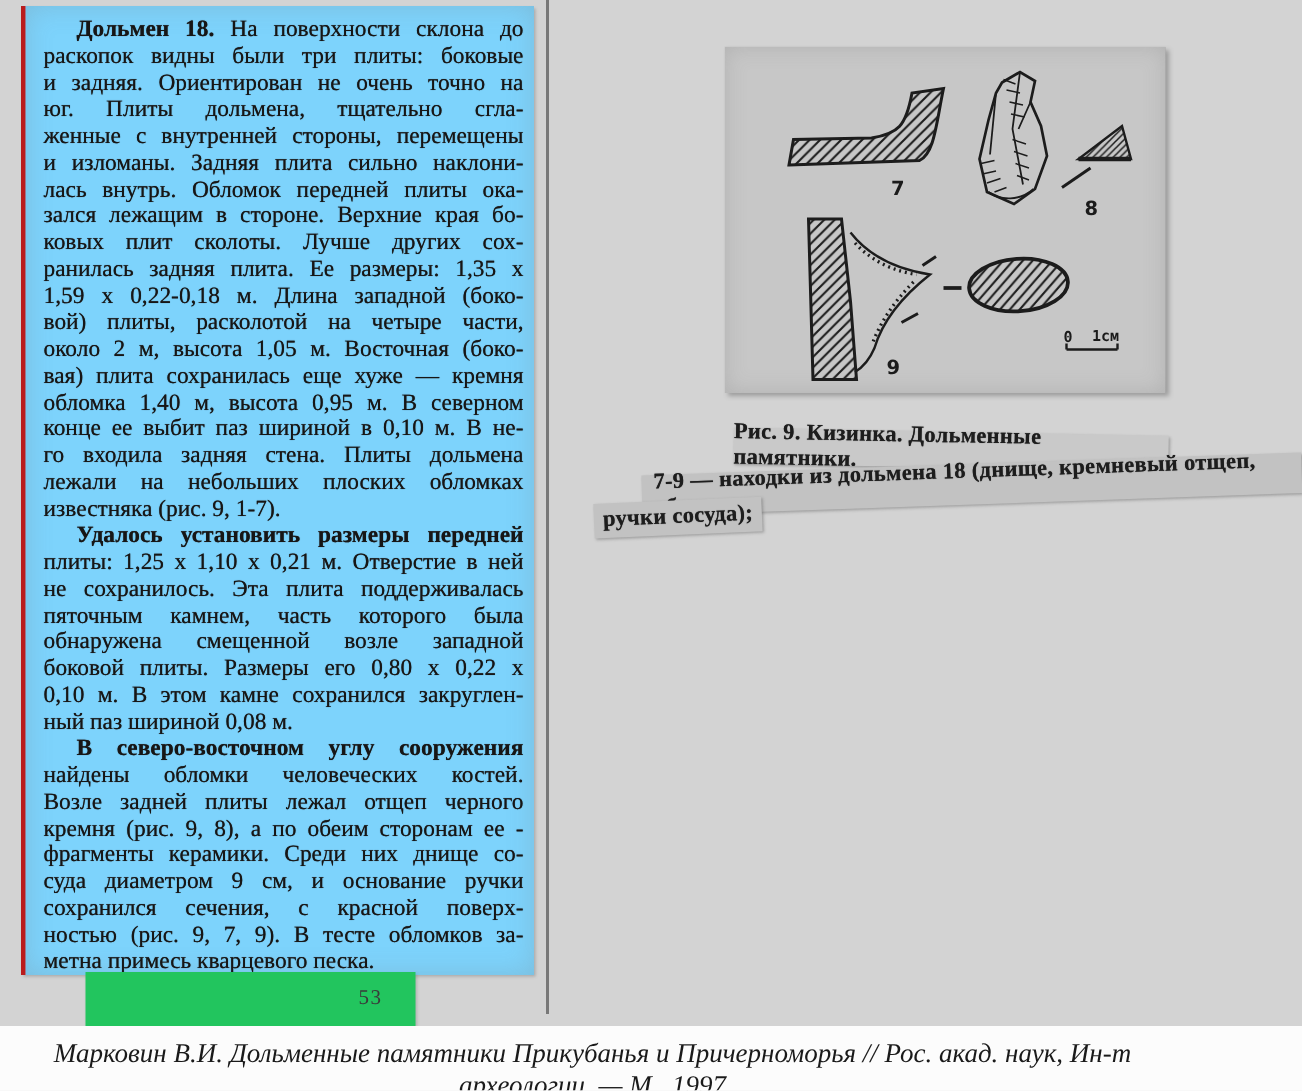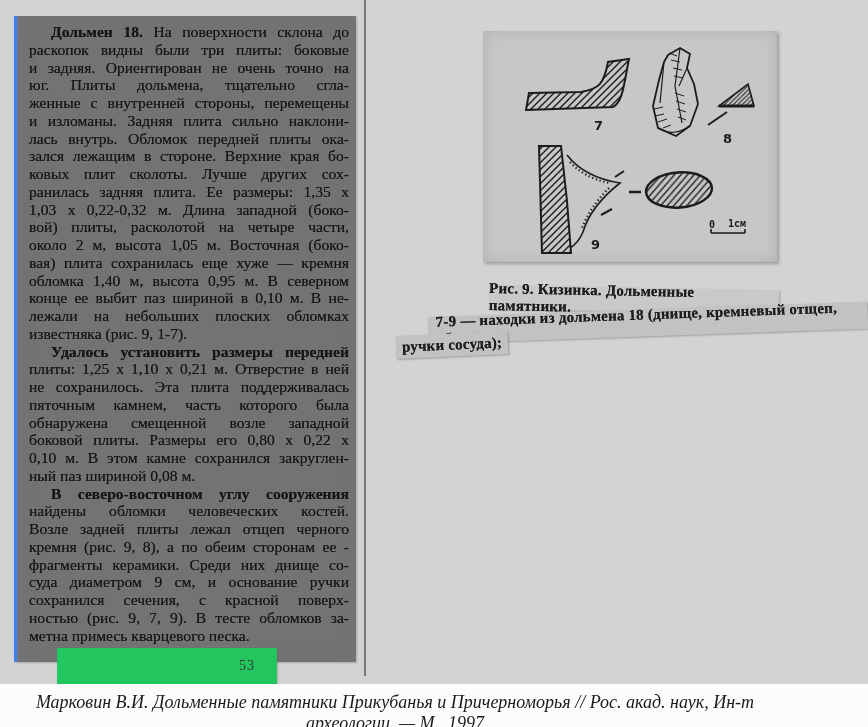--- a/index.html
+++ b/index.html
@@ -8,23 +8,23 @@
     background:#fdfdfd;
     font-family:"Liberation Serif","DejaVu Serif",serif;
   }
   
   .scan-area{
     position:absolute;left:0;top:0;width:868px;height:684px;
     background:#d3d3d3;border-bottom:1px solid #bfbfbf;
   }
   
   .left-paper{
-    position:absolute;left:14px;top:16px;width:342px;height:646px;
-    background:#737373;
-    border-left:3px solid #3b82f6;
+    position:absolute;left:14px;top:4px;width:342px;height:646px;
+    background:#7dd3fc;
+    border-left:3px solid #b91c1c;
     box-shadow:inset 0 0 18px rgba(120,120,120,.25), 1px 1px 2px rgba(90,90,90,.35);
     box-sizing:border-box;
     padding:7px 7px 0 12px;
   }
   .article{
     color:#161616;
     font-size:15.6px;line-height:17.75px;
     text-shadow:0 0 .5px #2a2a2a;
   }
   .line{
@@ -113,26 +113,27 @@
         <div class="lines">
             <div class="line">раскопок видны были три плиты: боковые</div>
             <div class="line">и задняя. Ориентирован не очень точно на</div>
             <div class="line">юг. Плиты дольмена, тщательно сгла-</div>
             <div class="line">женные с внутренней стороны, перемещены</div>
             <div class="line">и изломаны. Задняя плита сильно наклони-</div>
             <div class="line">лась внутрь. Обломок передней плиты ока-</div>
             <div class="line">зался лежащим в стороне. Верхние края бо-</div>
             <div class="line">ковых плит сколоты. Лучше других сох-</div>
             <div class="line">ранилась задняя плита. Ее размеры: 1,35 х</div>
-            <div class="line">1,03 х 0,22-0,32 м. Длина западной (боко-</div>
+            <div class="line">1,59 х 0,22-0,18 м. Длина западной (боко-</div>
             <div class="line">вой) плиты, расколотой на четыре части,</div>
             <div class="line">около 2 м, высота 1,05 м. Восточная (боко-</div>
             <div class="line">вая) плита сохранилась еще хуже — кремня</div>
             <div class="line">обломка 1,40 м, высота 0,95 м. В северном</div>
             <div class="line">конце ее выбит паз шириной в 0,10 м. В не-</div>
+            <div class="line">го входила задняя стена. Плиты дольмена</div>
             <div class="line">лежали на небольших плоских обломках</div>
             <div class="line">известняка (рис. 9, 1-7).</div>
           </div>
       </div>
 
       <div class="para">
         <div class="lines indent">
             <div class="line">Удалось установить размеры передней</div>
             <div class="line">плиты: 1,25 х 1,10 х 0,21 м. Отверстие в ней</div>
             <div class="line">не сохранилось. Эта плита поддерживалась</div>

